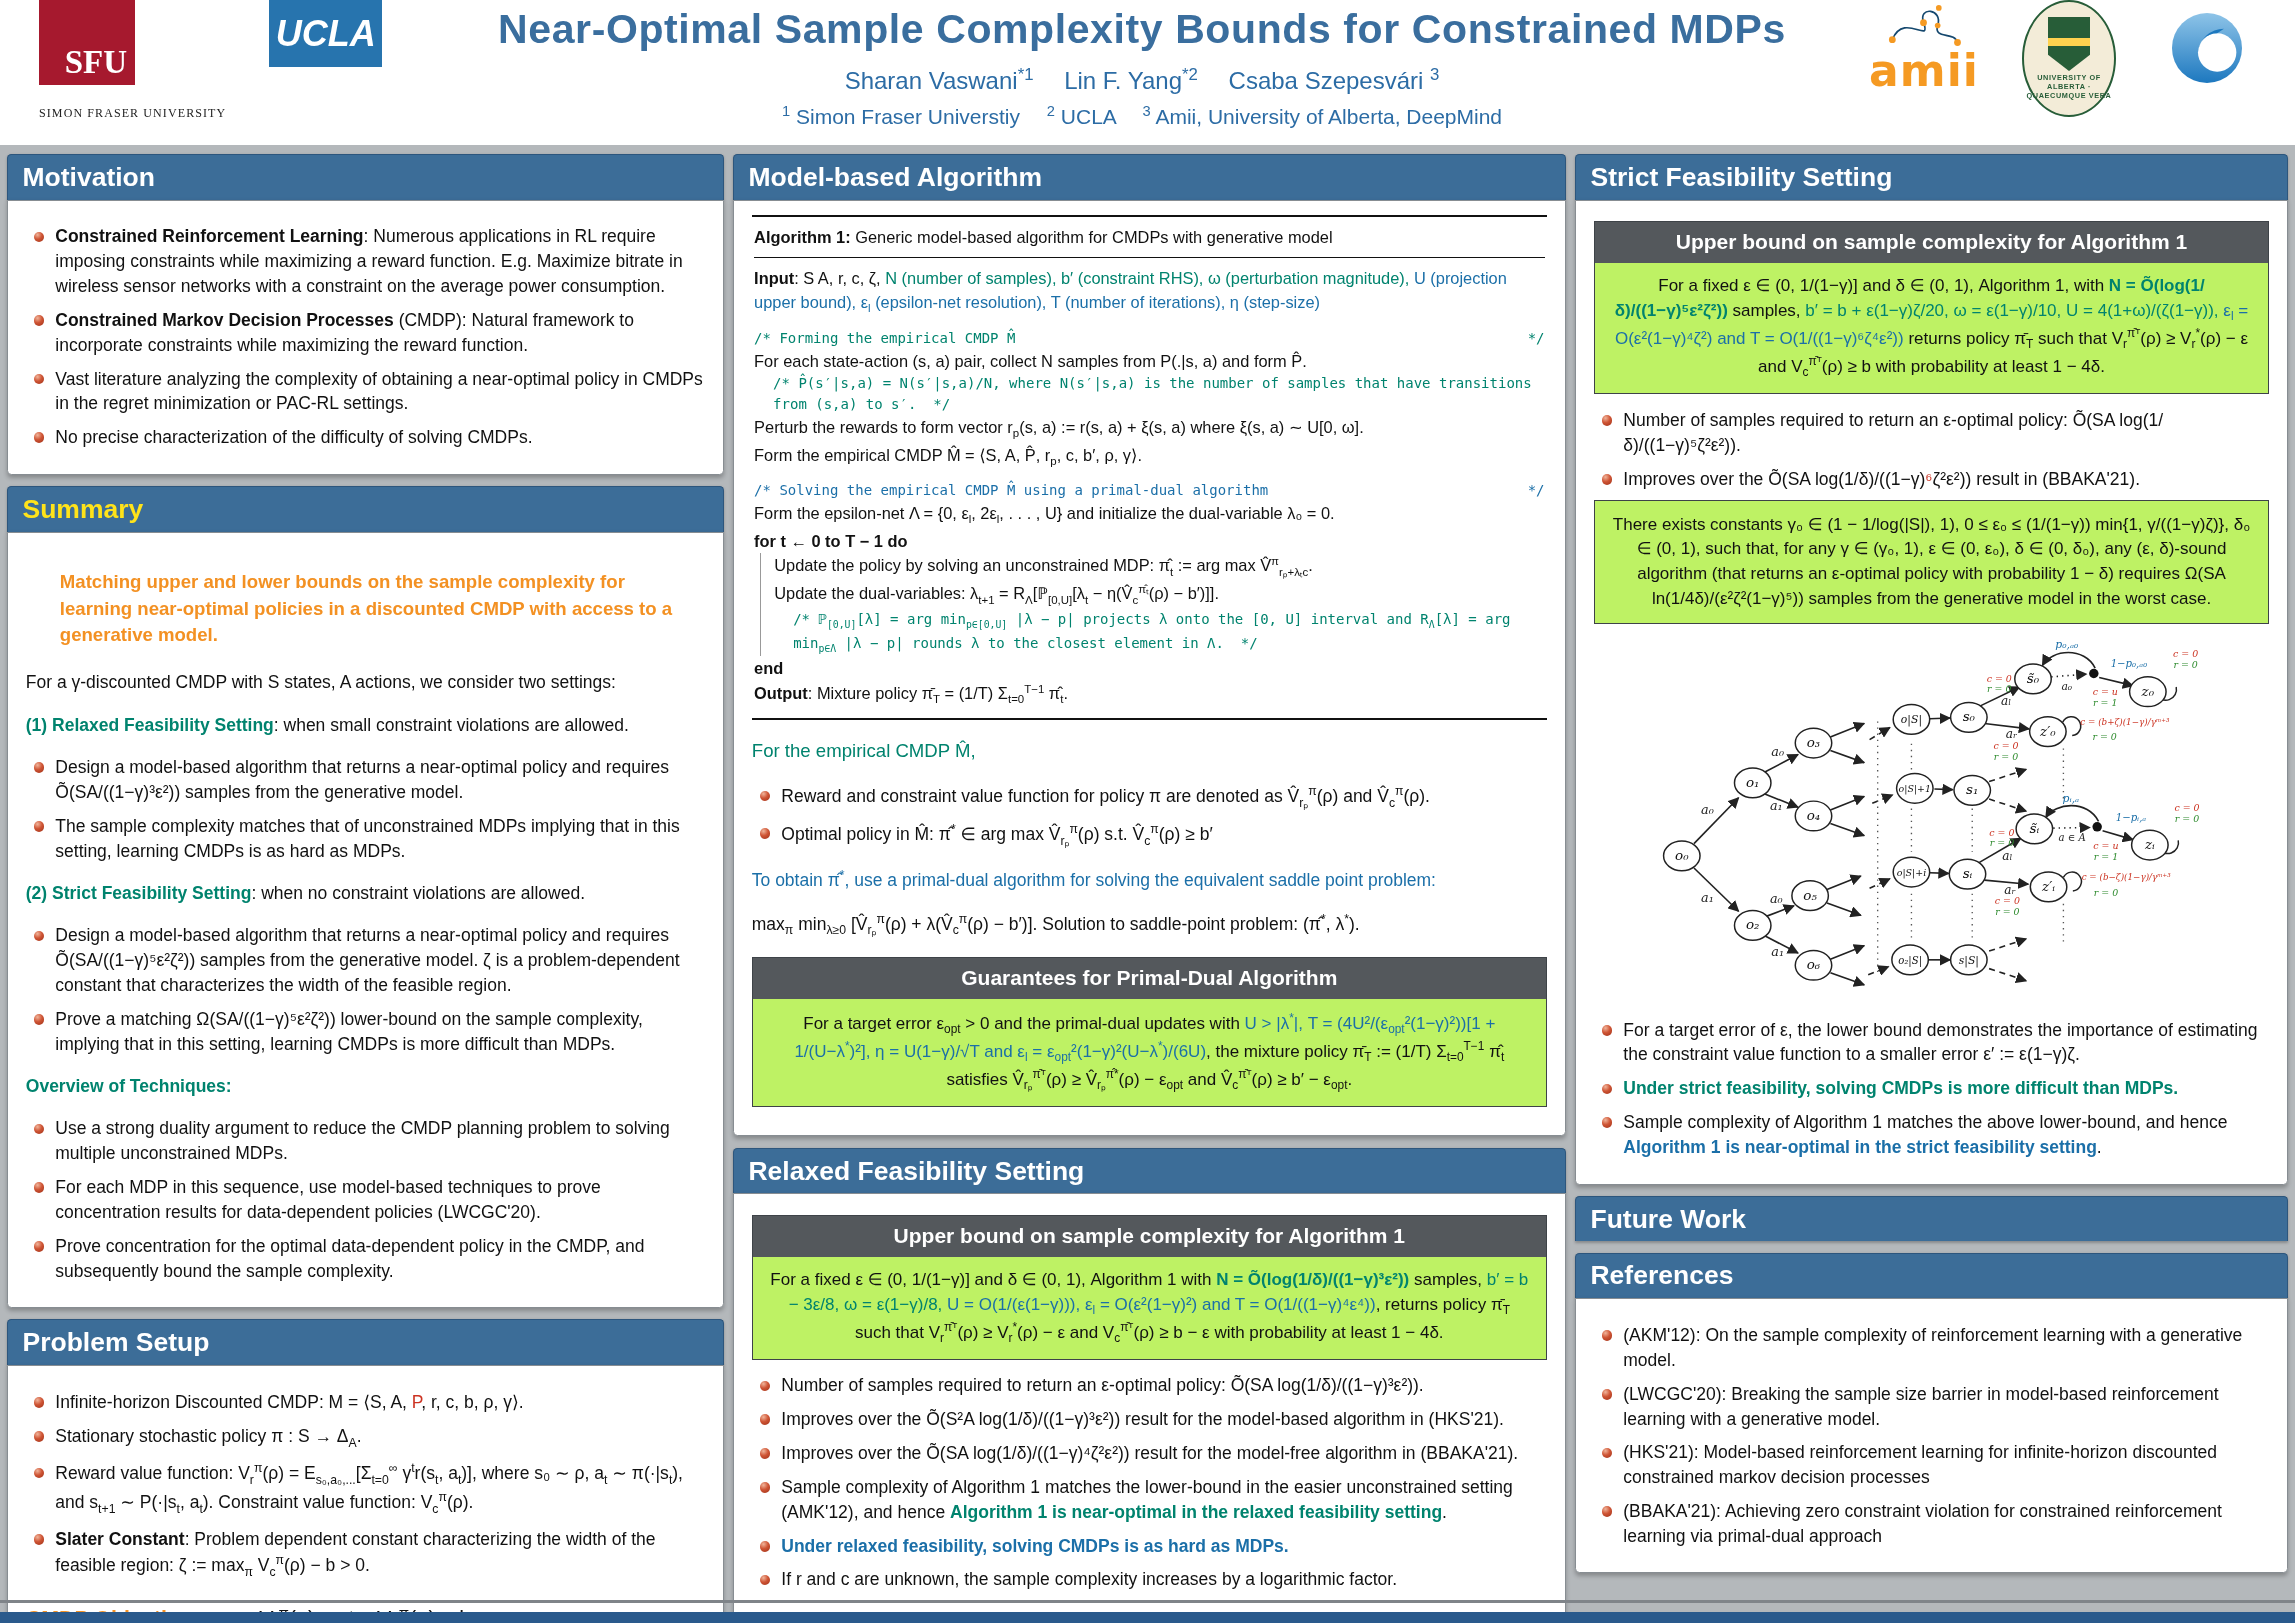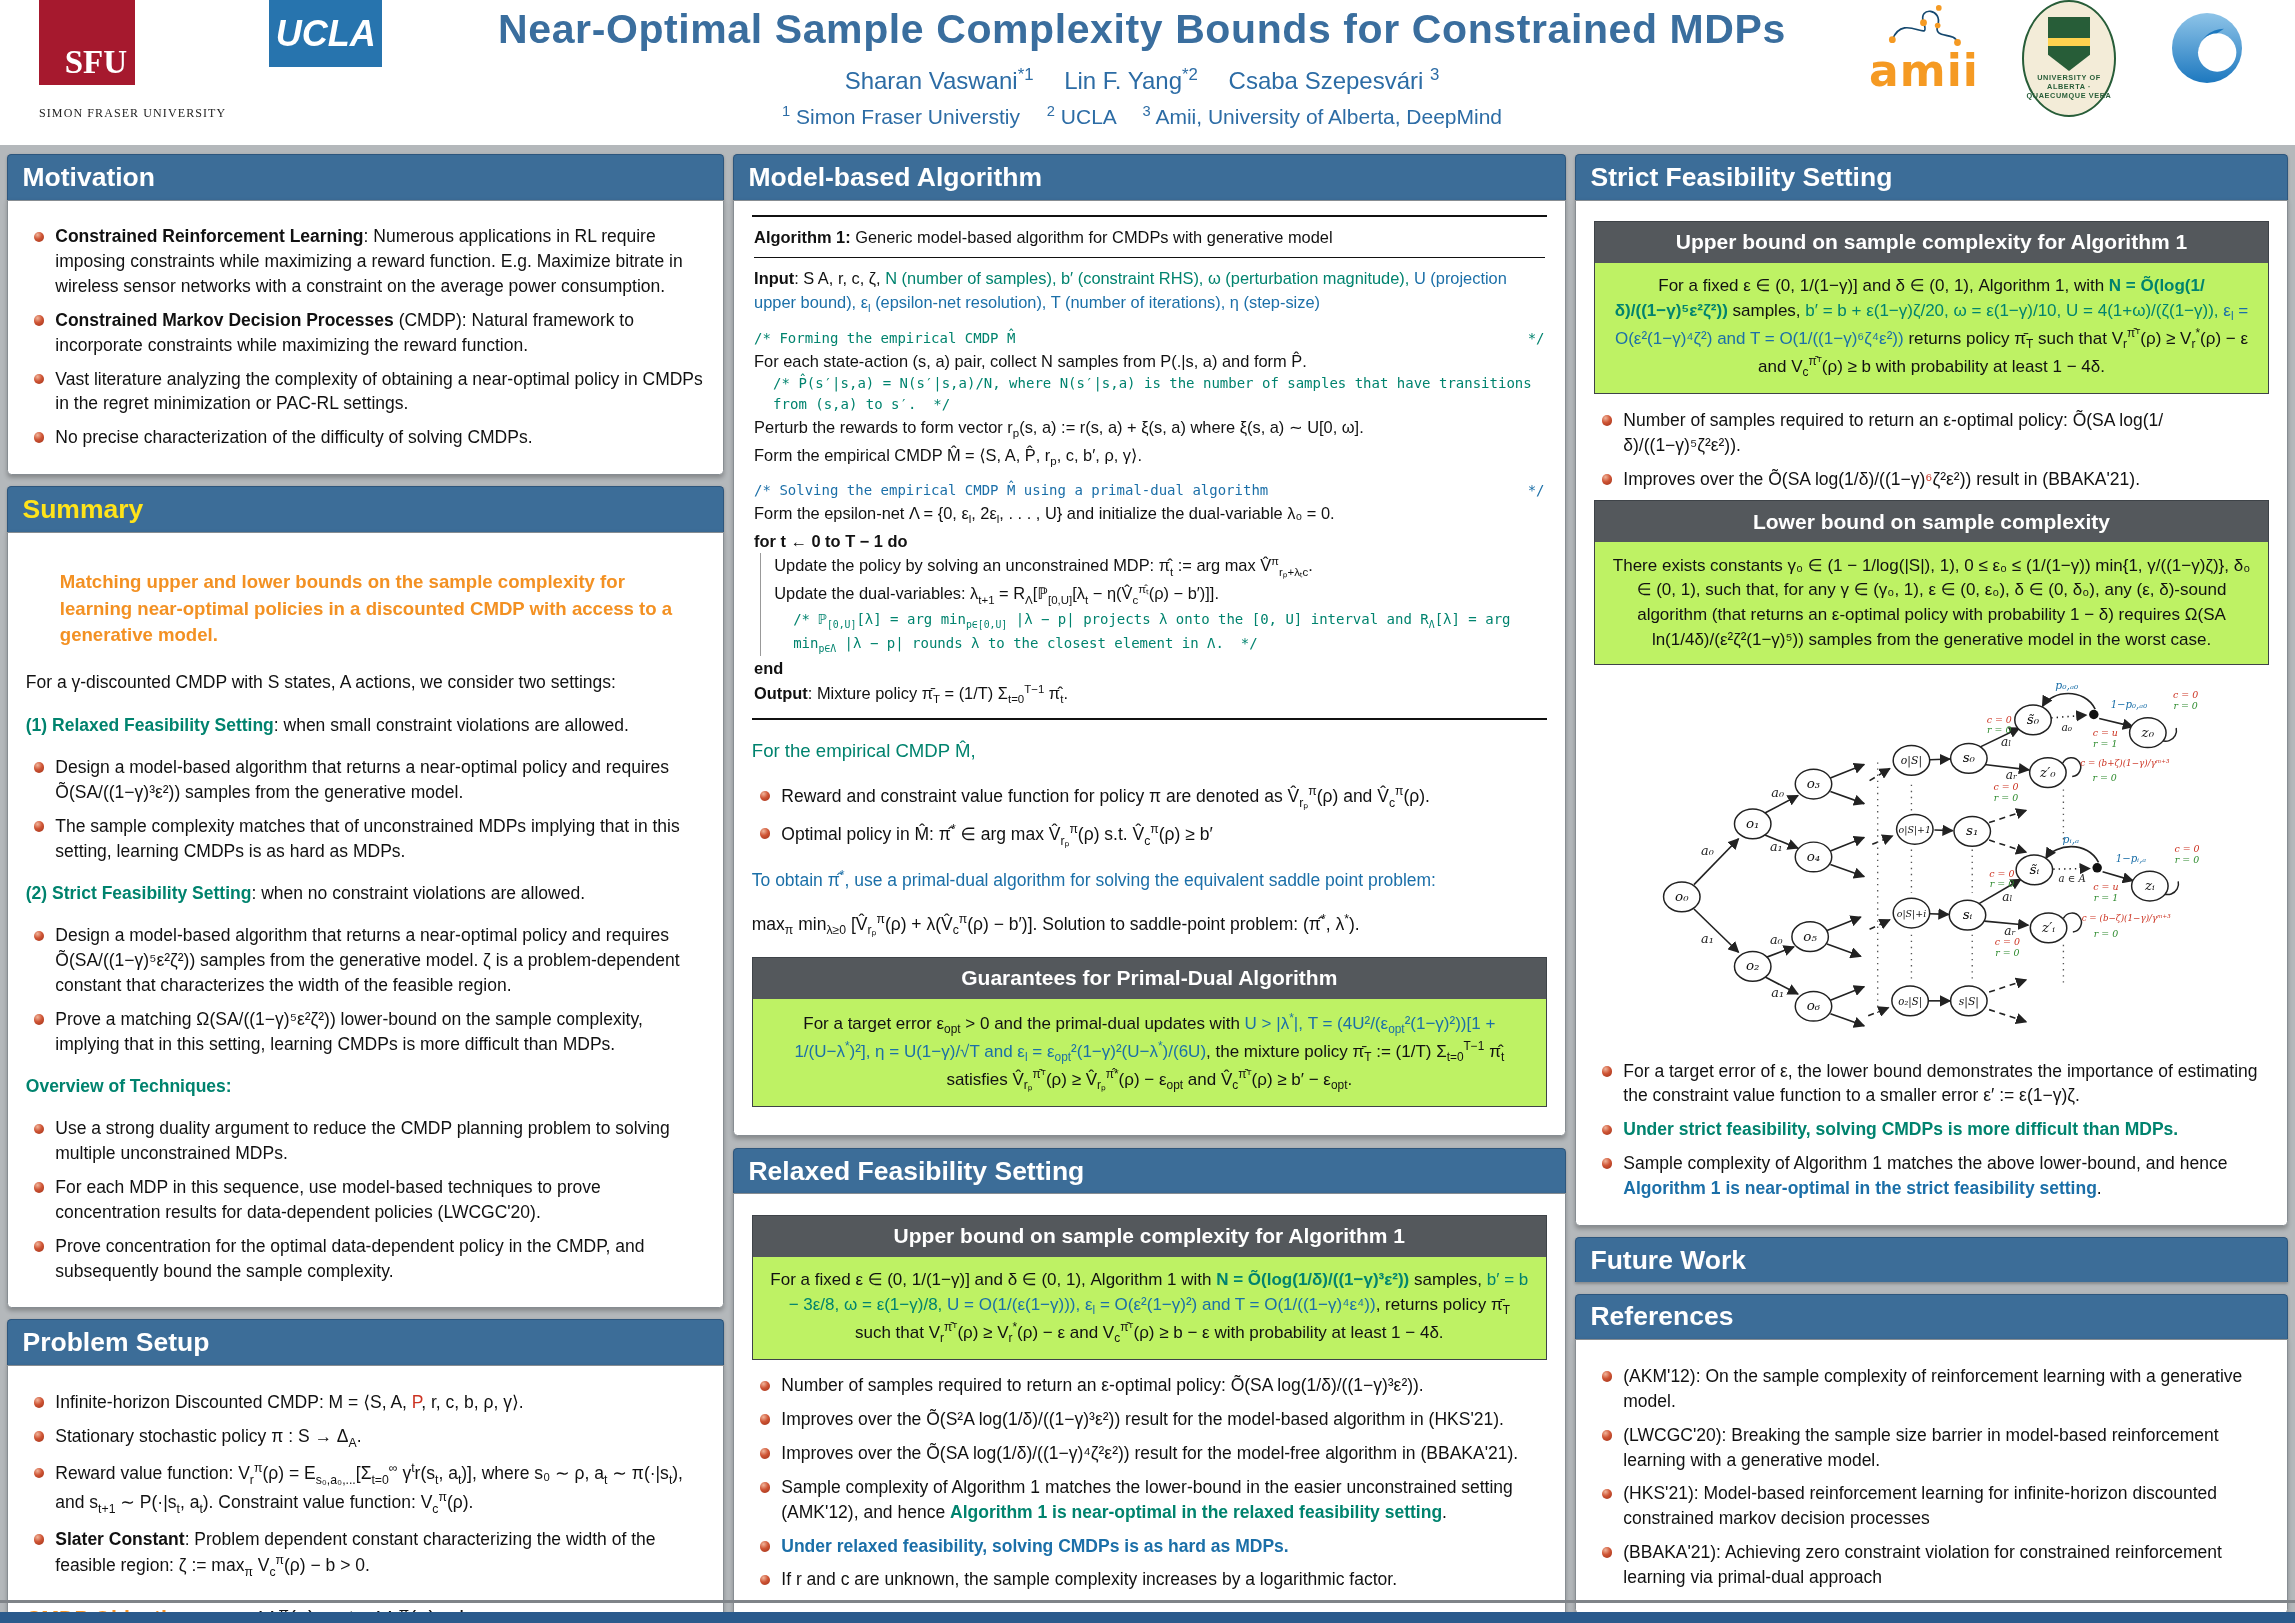--- a/index.html
+++ b/index.html
@@ -242,21 +242,20 @@
             <div class="panel-head">Upper bound on sample complexity for Algorithm 1</div>
             <div class="panel-body">
               <span>For a fixed ε ∈ (0, 1/(1−γ)] and δ ∈ (0, 1), Algorithm 1, with </span><span class="t-teal">N = Õ(log(1/δ)/((1−γ)⁵ε²ζ²))</span><span> samples, </span><span class="t-tealplain">b′ = b + ε(1−γ)ζ/20, ω = ε(1−γ)/10, U = 4(1+ω)/(ζ(1−γ)), </span><span class="t-blue">ε<sub>l</sub> = O(ε²(1−γ)⁴ζ²) and T = O(1/((1−γ)⁶ζ⁴ε²))</span><span> returns policy π̄<sub>T</sub> such that V<sub>r</sub><sup>π̄ᵀ</sup>(ρ) ≥ V<sub>r</sub><sup>*</sup>(ρ) − ε and V<sub>c</sub><sup>π̄ᵀ</sup>(ρ) ≥ b with probability at least 1 − 4δ.</span>
             </div>
           </div>
           <ul class="bullets">
             <li><span>Number of samples required to return an ε-optimal policy: Õ(SA log(1/δ)/((1−γ)⁵ζ²ε²)).</span></li>
             <li><span>Improves over the Õ(SA log(1/δ)/((1−γ)</span><span class="t-red">⁶</span><span>ζ²ε²)) result in (BBAKA'21).</span></li>
           </ul>
           <div class="panel">
-            <div class="panel-head">Lower bound on sample complexity</div>
             <div class="panel-body">There exists constants γ₀ ∈ (1 − 1/log(|S|), 1), 0 ≤ ε₀ ≤ (1/(1−γ)) min{1, γ/((1−γ)ζ)}, δ₀ ∈ (0, 1), such that, for any γ ∈ (γ₀, 1), ε ∈ (0, ε₀), δ ∈ (0, δ₀), any (ε, δ)-sound algorithm (that returns an ε-optimal policy with probability 1 − δ) requires Ω(SA ln(1/4δ)/(ε²ζ²(1−γ)⁵)) samples from the generative model in the worst case.</div>
           </div>
           <div class="figure-wrap" id="fig"><svg viewBox="0 0 1000 540" width="100%" style="font-size:31px">
                 <defs>
                   <marker id="arr" viewBox="0 0 10 10" refX="9" refY="5" markerWidth="7" markerHeight="7" orient="auto-start-reverse">
                     <path d="M0,0 L10,5 L0,10 z" fill="#222"></path>
                   </marker>
                 </defs>
                 <line x1="148" y1="306" x2="214" y2="238" stroke="#222" stroke-width="2.4" marker-end="url(#arr)"></line>
                 <line x1="148" y1="342" x2="214" y2="406" stroke="#222" stroke-width="2.4" marker-end="url(#arr)"></line>

